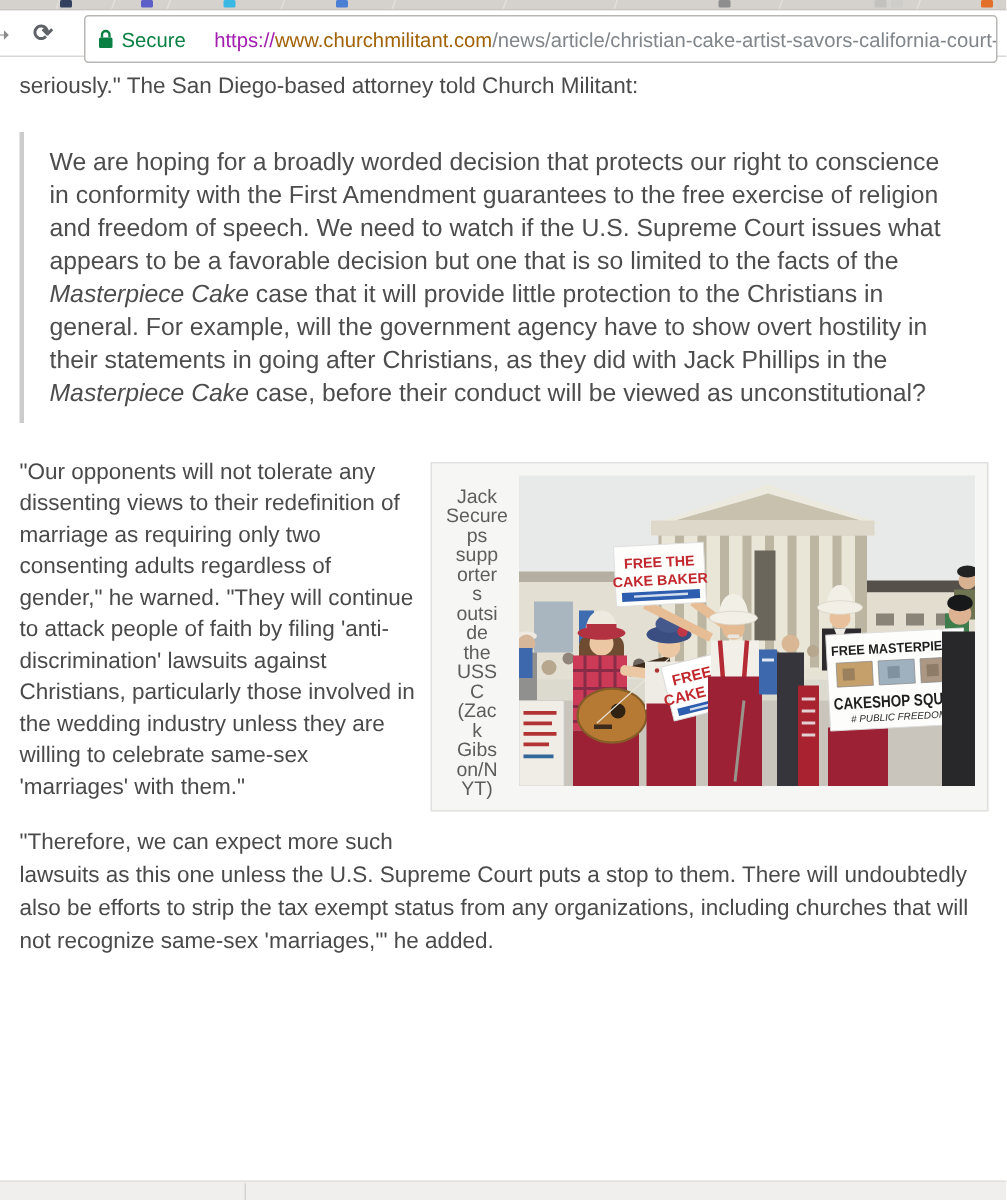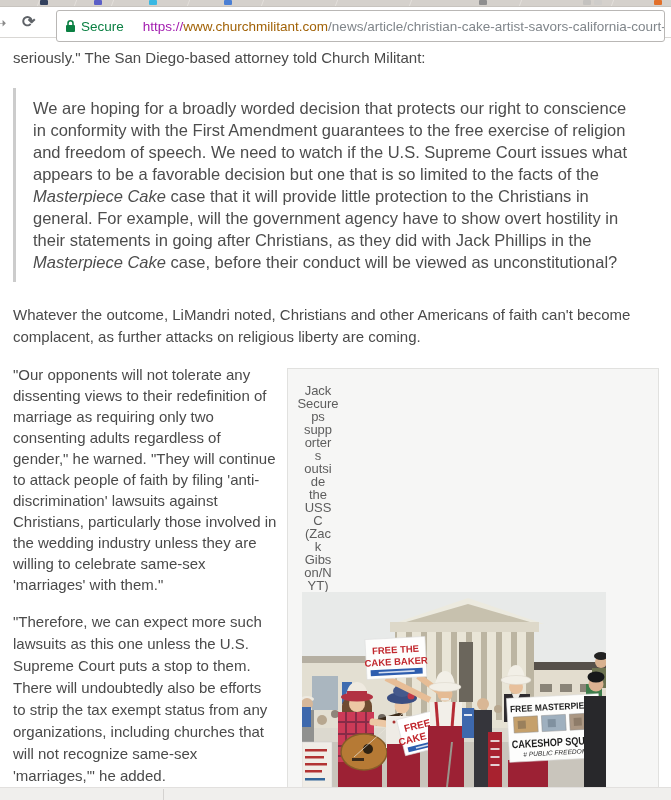--- a/index.html
+++ b/index.html
@@ -22,21 +22,21 @@
   .url .path{color:#80868b;}
   
   .content{padding:5px 12px 0 13px;color:#4a4a4a;font-size:15px;}
   .content p{margin:16px 0;line-height:22px;}
   p.lead{margin-top:4px;}
   blockquote{margin:19px 18px 22px 0;border-left:3px solid #cccccc;padding:9px 14px 9px 17px;
              font-size:16.5px;line-height:22px;color:#4d4d4d;}
   em{font-style:italic;}
   
   figure.photo-box{float:right;width:372px;margin:4px 0 26px 10px;background:#f6f6f5;
-                   border:1px solid #e1e1df;padding:8px;box-sizing:border-box;display:flex;flex-direction:column;}
+                   border:1px solid #e1e1df;padding:8px;box-sizing:border-box;display:flex;}
   .figcap{width:44px;min-width:44px;padding-top:7px;font-size:13px;line-height:13px;color:#5d5d5d;text-align:center;}
   .figcap span{display:block;}
   svg.photo{width:304px;height:207px;display:block;margin-left:6px;background:#e8eae9;}
   svg.photo text{font-family:"Liberation Sans",sans-serif;}
   .sgn-red{fill:#c1272d;font-weight:bold;}
   .sgn-blk{fill:#1e1e1e;font-weight:bold;}
   
   .bottom-bar{position:absolute;left:0;right:0;bottom:0;height:12px;background:#f0efed;border-top:1px solid #e2e0de;}
   .bottom-bar .divider{position:absolute;left:163px;top:1px;bottom:0;width:1px;background:#d4d2d0;}
 </style>
@@ -81,21 +81,20 @@
     </div>
   </div>
 
   <div class="content">
 
     <p class="lead">seriously." The San Diego-based attorney told Church Militant:</p>
 
     <blockquote><span>We are hoping for a broadly worded decision that protects our right to conscience in conformity with the First Amendment guarantees to the free exercise of religion and freedom of speech.  We need to watch if the U.S. Supreme Court issues what appears to be a favorable decision but one that is so limited to the facts of the </span><em>Masterpiece Cake</em><span> case that it will provide little protection to the Christians in general. For example, will the government agency have to show overt hostility in their statements in going after Christians, as they did with Jack Phillips in the </span><em>Masterpiece Cake</em><span> case, before their conduct will be viewed as unconstitutional?</span></blockquote>
 
 
-    <p>Whatever the outcome, LiMandri noted, Christians and other Americans of faith can't become complacent, as further attacks on religious liberty are coming.</p>
 
     <figure class="photo-box">
       <div class="figcap">
         <span>Jack</span>
         <span>Secure</span>
         <span>ps</span>
         <span>supp</span>
         <span>orter</span>
         <span>s</span>
         <span>outsi</span>

